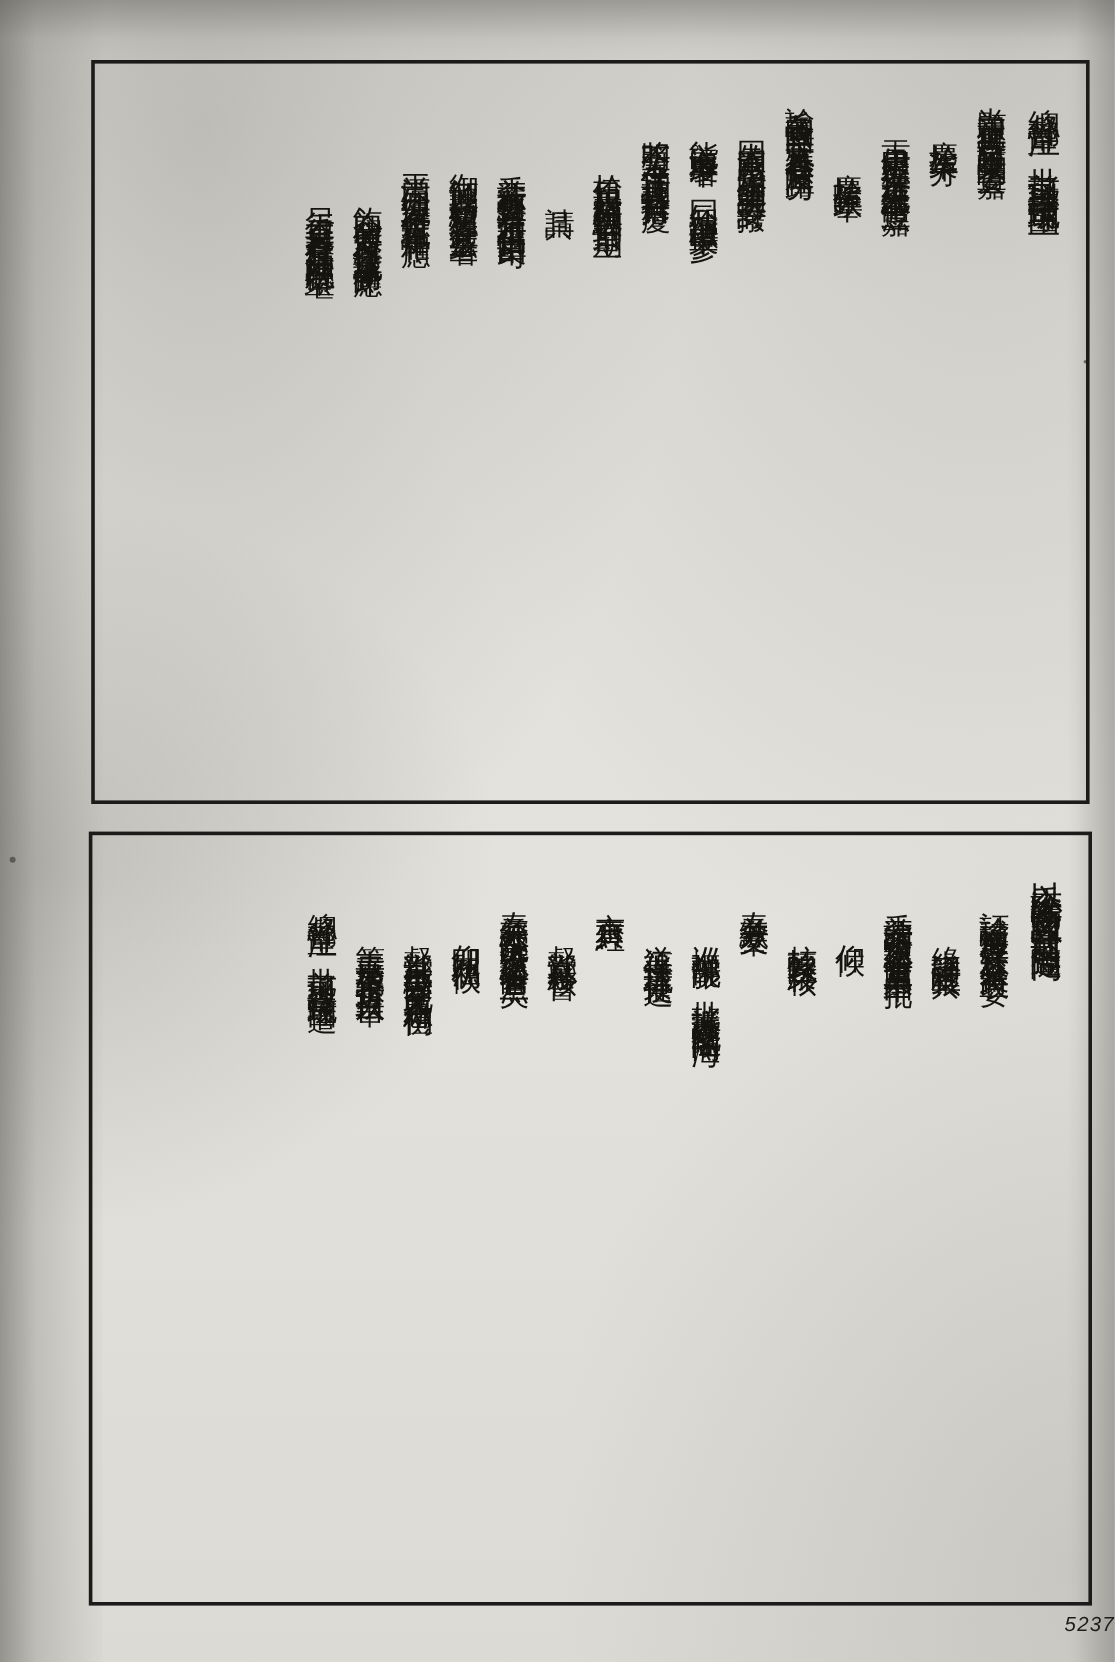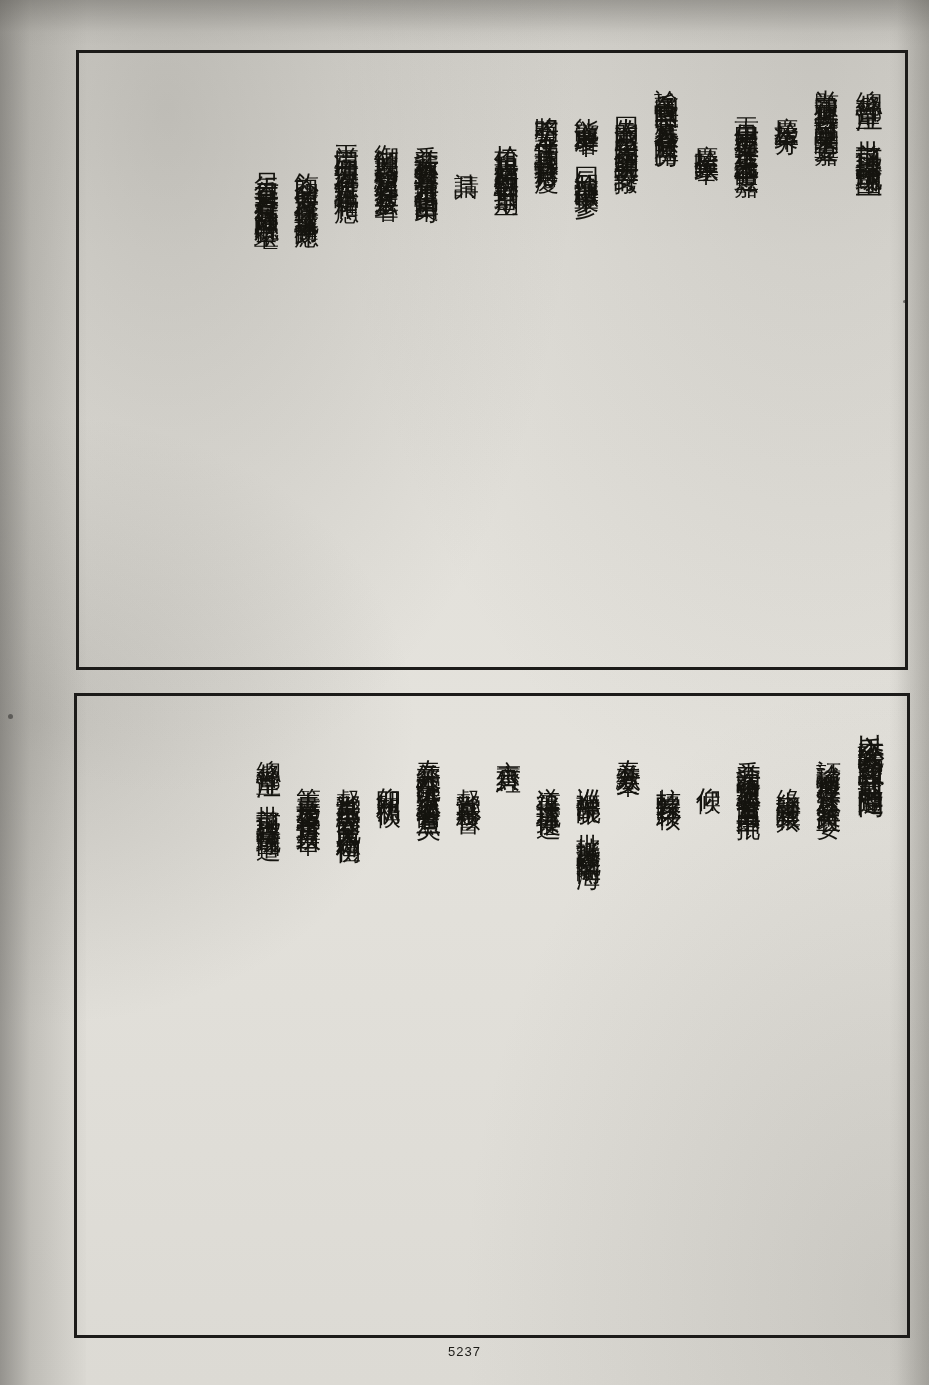--- a/index.html
+++ b/index.html
@@ -88,25 +88,26 @@
   .c-main   { font-size: 25px; width: 40px; }
   .c-indent1{ font-size: 25px; width: 40px; padding-top: 28px; }
   .c-indent2{ font-size: 25px; width: 40px; padding-top: 56px; }
   .c-indent3{ font-size: 25px; width: 40px; padding-top: 84px; }
   .c-big    { font-size: 27px; width: 44px; }
 
   .page-number {
     position: absolute;
     left: 0; right: 0;
     top: 1344px;
-    text-align: center;
+    text-align: right;
     font-family: "Liberation Sans", sans-serif;
-    font-size: 13px;
+    font-size: 17px;
     letter-spacing: 1px;
     color: #1d1c18;
+    font-style: italic;
   }
 </style>
 </head>
 <body>
 
 <div class="page">
 
   <div class="scan-edge-left"></div>
   <div class="scan-edge-top"></div>
   <div class="scan-edge-right"></div>

